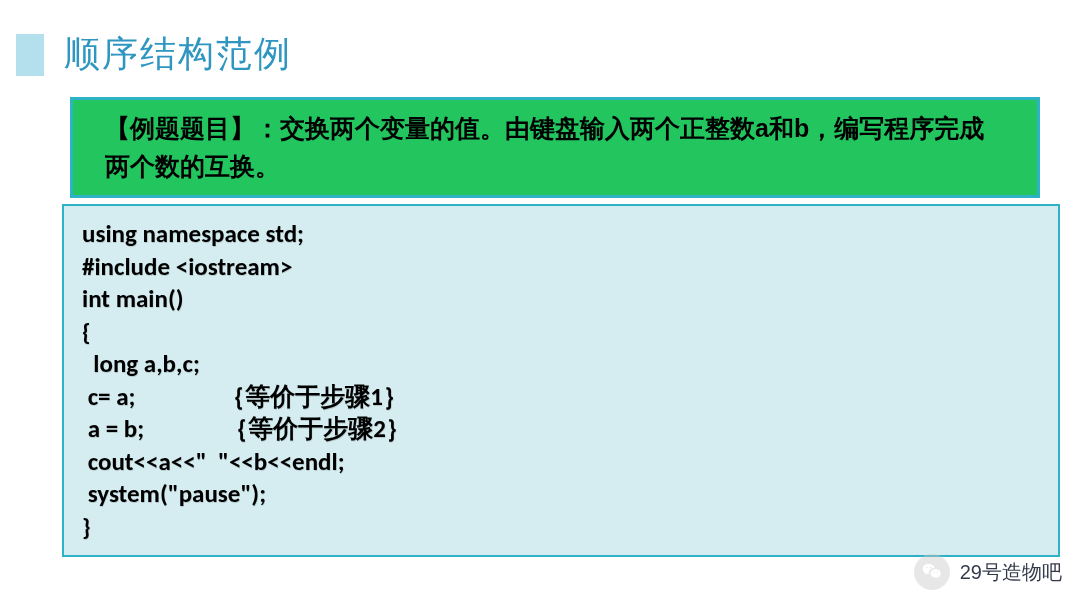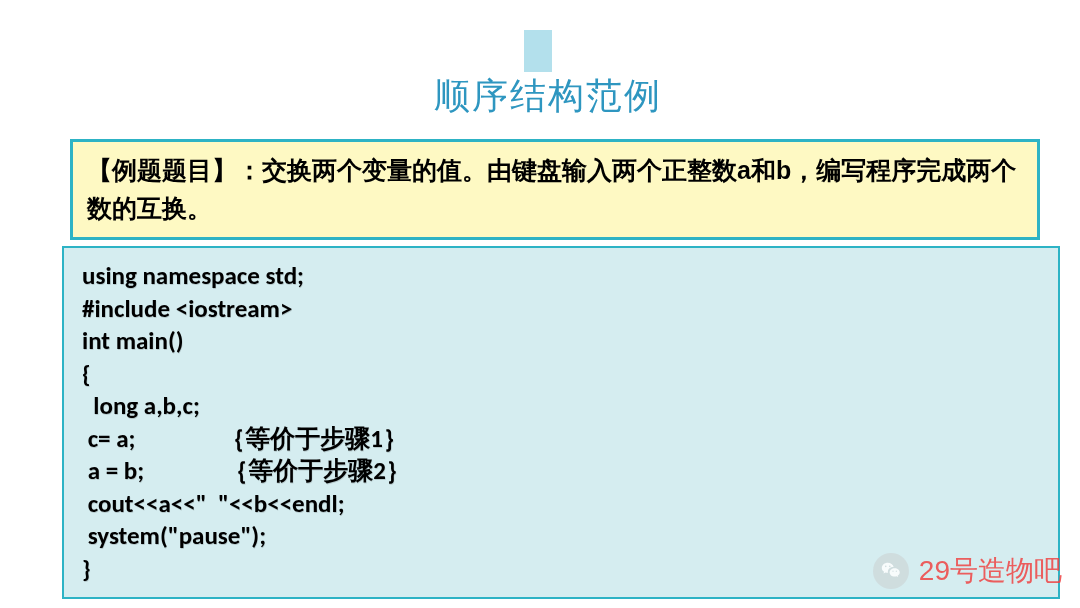--- a/index.html
+++ b/index.html
@@ -8,39 +8,38 @@
       height: 608px;
       background: #ffffff;
       font-family: "Microsoft YaHei", "SimHei", sans-serif;
       position: relative;
       overflow: hidden;
     }
     .title-bar {
       display: flex;
       align-items: center;
       padding: 30px 0 18px 16px;
-      flex-direction: column;
     }
     .title-marker {
       width: 28px;
       height: 42px;
       background: #b3e0ec;
       margin-right: 20px;
     }
     .slide-title {
       font-size: 36px;
       color: #2e96c0;
       font-weight: 400;
       letter-spacing: 2px;
     }
     .problem-box {
       margin: 0 40px 6px 70px;
       border: 3px solid #2db3c5;
-      background: #fef9c3;
-      padding: 10px 14px;
+      background: #22c55e;
+      padding: 10px 32px;
     }
     .problem-text {
       font-size: 25px;
       color: #000;
       line-height: 1.5;
       font-weight: 600;
     }
     .code-box {
       margin: 0 20px 0 62px;
       background: #d5edf0;
@@ -69,22 +68,22 @@
       width: 36px;
       height: 36px;
       background: rgba(200,200,200,0.5);
       border-radius: 50%;
       display: flex;
       align-items: center;
       justify-content: center;
     }
     .wm-icon svg { width: 22px; height: 22px; fill: #fff; }
     .wm-text {
-      font-size: 28px;
-      color: #ef4444;
+      font-size: 20px;
+      color: #0f172a;
       font-weight: 500;
     }
   </style>
 </head>
 <body>
 
 <div class="title-bar">
   <div class="title-marker"></div>
   <div class="slide-title">顺序结构范例</div>
 </div>

